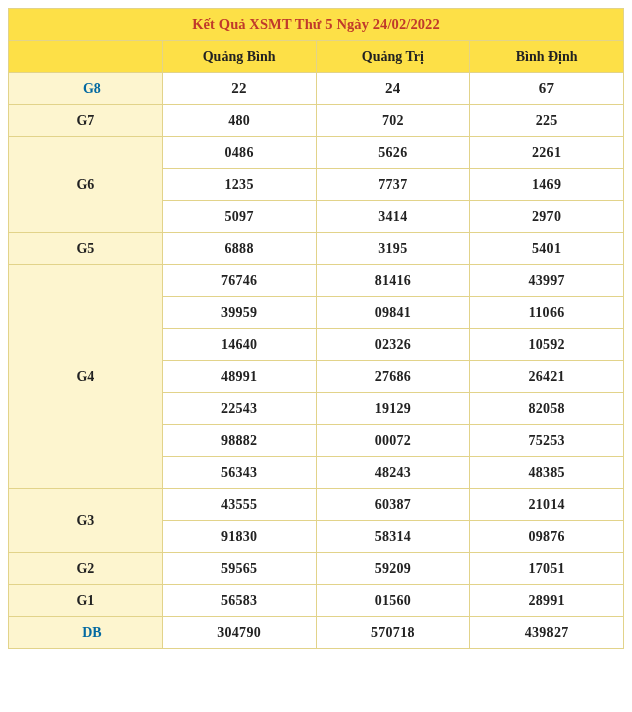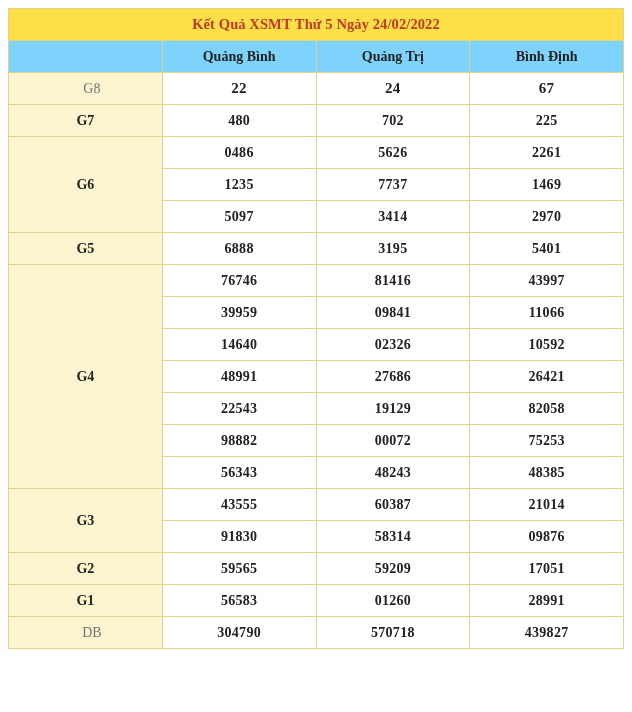--- a/index.html
+++ b/index.html
@@ -42,37 +42,37 @@
     font-size: 14.5px;
     color: #c0392b;
   }
   .title-text {
     color: #c0392b;
     font-weight: bold;
     font-size: 14.5px;
     letter-spacing: 0.1px;
   }
   .head-row td {
-    background: #7dd3fc;
+    background: #fde047;
     font-weight: bold;
     font-size: 14px;
     color: #1a1a1a;
     height: 36px;
   }
   .label-col {
     background: #fdf5cf;
     font-weight: bold;
     font-size: 13.5px;
     width: 64px;
     color: #1a1a1a;
   }
   .highlight .label-col,
   .highlight td {
-    color: #737373;
-    font-weight: normal;
+    color: #0369a1;
+    font-weight: bold;
     padding-left: 13px;
   }
   td.num {
     font-weight: bold;
     font-size: 14.5px;
     letter-spacing: 0.3px;
   }
   td.num.small {
     font-weight: bold;
     font-size: 14px;
@@ -184,21 +184,21 @@
         </tr>
         <tr>
           <td class="label-col" rowspan="1">G2</td>
           <td class="num small">59565</td>
           <td class="num small">59209</td>
           <td class="num small">17051</td>
         </tr>
         <tr>
           <td class="label-col" rowspan="1">G1</td>
           <td class="num small">56583</td>
-          <td class="num small">01260</td>
+          <td class="num small">01560</td>
           <td class="num small">28991</td>
         </tr>
         <tr class="highlight db-row">
           <td class="label-col" rowspan="1">DB</td>
           <td class="num small">304790</td>
           <td class="num small">570718</td>
           <td class="num small">439827</td>
         </tr>
       </tbody>
   </table>

